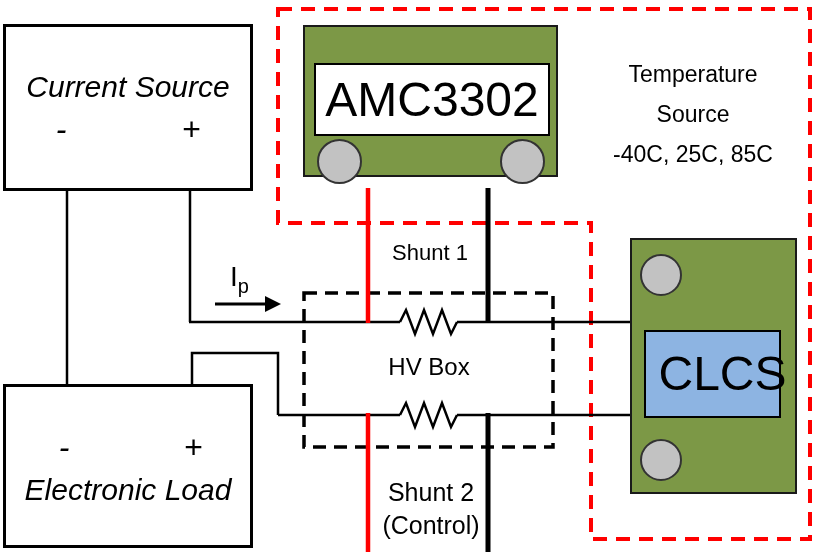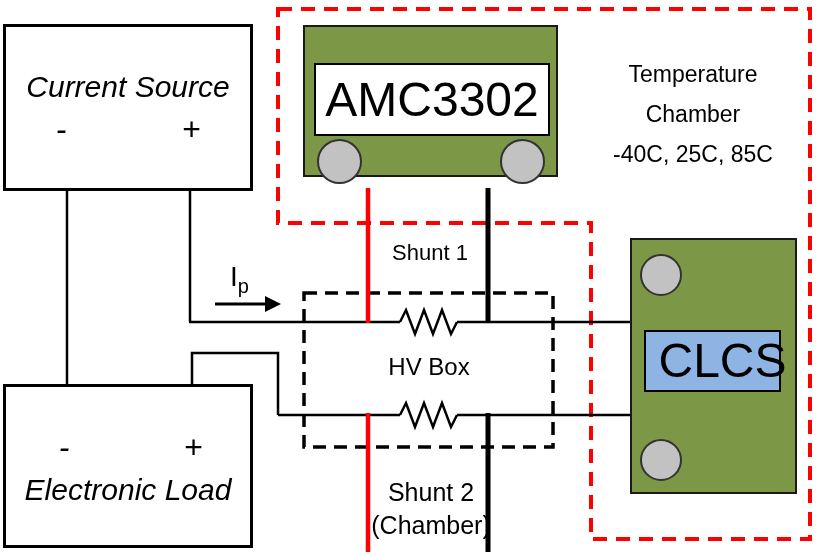--- a/index.html
+++ b/index.html
@@ -79,38 +79,38 @@
   <div class="pcb" style="left:303px;top:25px;width:255px;height:152px;">
     <div class="chip-label" style="left:9px;top:36px;width:236px;height:73px;">
       <span class="chip-text">AMC3302</span>
     </div>
     <span class="hole" style="left:12px;top:112px;width:45px;height:45px;"></span>
     <span class="hole" style="left:195px;top:112px;width:45px;height:45px;"></span>
   </div>
 
   <div class="pcb" style="left:630px;top:238px;width:167px;height:256px;">
     <span class="hole" style="left:8px;top:14px;width:42px;height:42px;"></span>
-    <div class="chip-label blue" style="left:12px;top:90px;width:137px;height:62px;padding-left:20px;">
+    <div class="chip-label blue" style="left:12px;top:90px;width:137px;height:88px;padding-left:20px;">
       <span class="chip-text clcs">CLCS</span>
     </div>
     <span class="hole" style="left:8px;top:199px;width:42px;height:42px;"></span>
   </div>
 
   <div class="float-label temp-label" style="left:693px;top:114px;">
     <div>Temperature</div>
-    <div>Chamber</div>
+    <div>Source</div>
     <div>-40C, 25C, 85C</div>
   </div>
 
   <div class="float-label lbl-27" style="left:430px;top:253px;">Shunt 1</div>
 
   <div class="float-label lbl-25" style="left:429px;top:367px;">HV Box</div>
 
   <div class="float-label shunt2-label" style="left:431px;top:509px;">
     <div>Shunt 2</div>
-    <div>(Chamber)</div>
+    <div>(Control)</div>
   </div>
 
   <div class="ip-label" style="left:230px;top:261px;">
     <span>I</span><sub>p</sub>
   </div>
 
 </div>
 
 </body></html>

